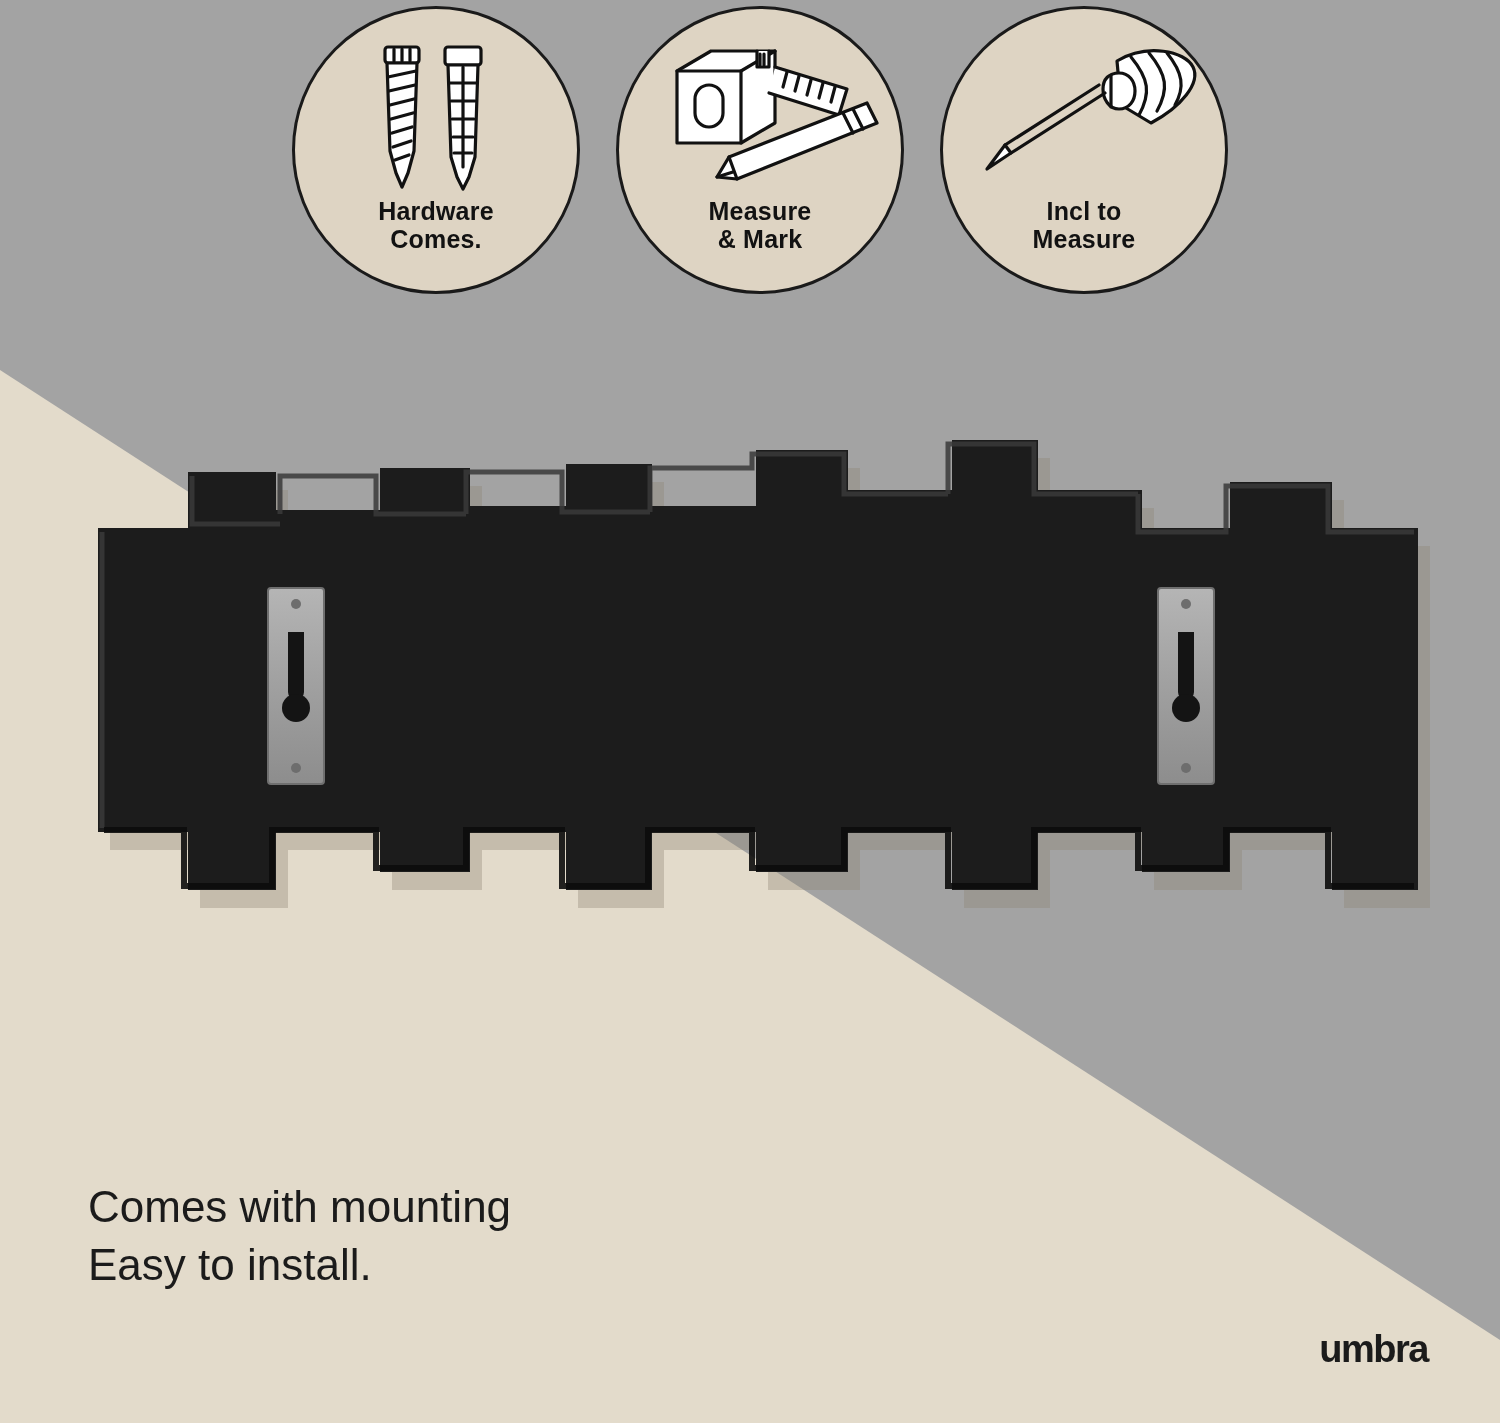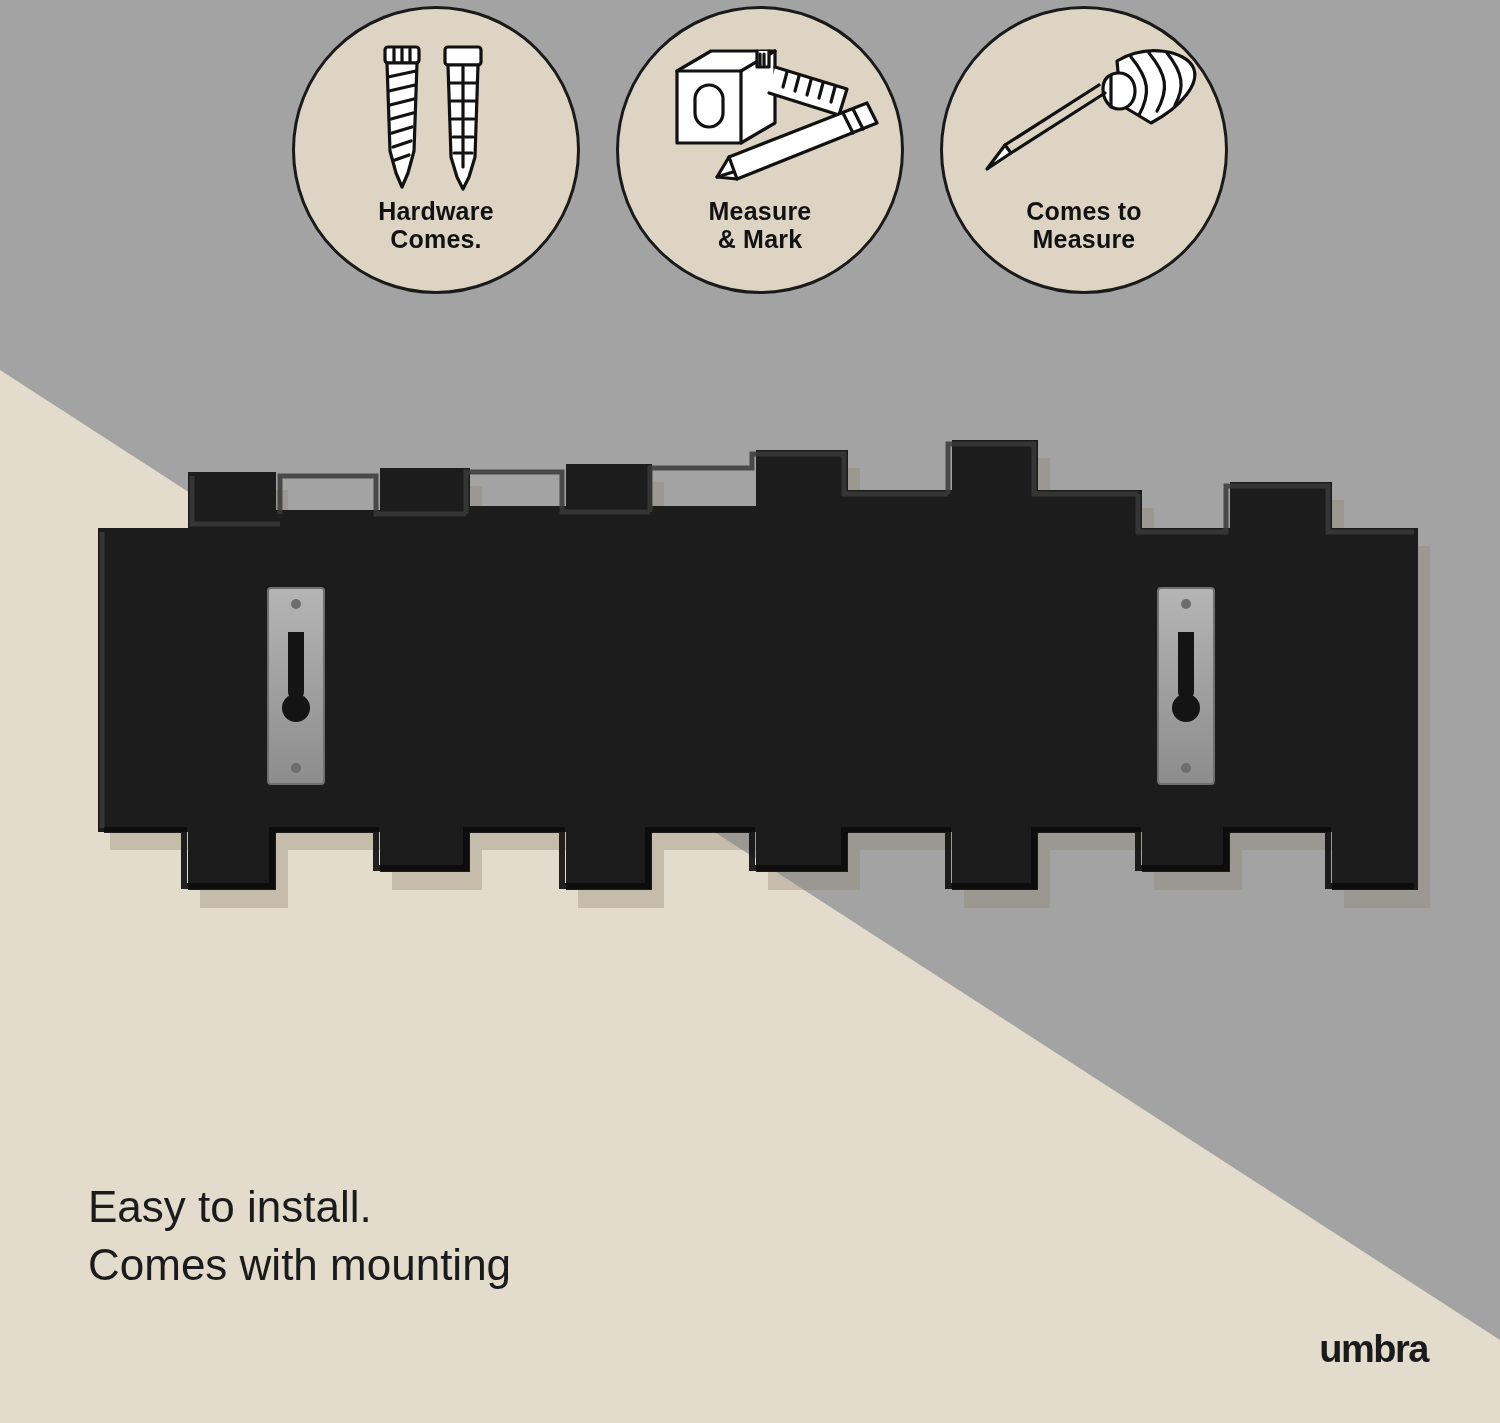--- a/index.html
+++ b/index.html
@@ -199,21 +199,21 @@
             <path d="M132 44 C132 34 138 28 148 28 C158 28 164 36 164 46 C164 56 158 64 148 64 C138 64 132 54 132 44 Z" fill="#fff"></path>
             <line x1="140" y1="30" x2="140" y2="62"></line>
 
             <path d="M134 48 L40 108"></path>
             <path d="M128 40 L34 100"></path>
             <path d="M34 100 L40 108 L16 124 Z" fill="#fff"></path>
           </g>
         </svg>
       </div>
       <div class="badge-label">
-        <span>Comes to</span><br>
+        <span>Incl to</span><br>
         <span>Measure</span>
       </div>
     </div>
   </div>
 
   <div id="beige"></div>
 
   <div id="product">
     <svg viewBox="0 0 1370 520" width="1370" height="520">
       <defs>
@@ -272,19 +272,19 @@
         <rect x="1078" y="168" width="56" height="196" rx="3" fill="url(#plateGrad)" stroke="#6f6f6f" stroke-width="2"></rect>
         <circle cx="1106" cy="184" r="5" fill="#6d6d6d"></circle>
         <circle cx="1106" cy="348" r="5" fill="#6d6d6d"></circle>
         <path d="M1098 212 L1114 212 L1114 272 A8 8 0 0 1 1098 272 Z" fill="#141414"></path>
         <circle cx="1106" cy="288" r="14" fill="#141414"></circle>
       </g>
     </svg>
   </div>
 
   <div id="caption">
+    <div>Comes with mounting</div>
     <div>Easy to install.</div>
-    <div>Comes with mounting</div>
   </div>
 
   <div id="brand">umbra</div>
 
 </div>
 
 </body></html>

